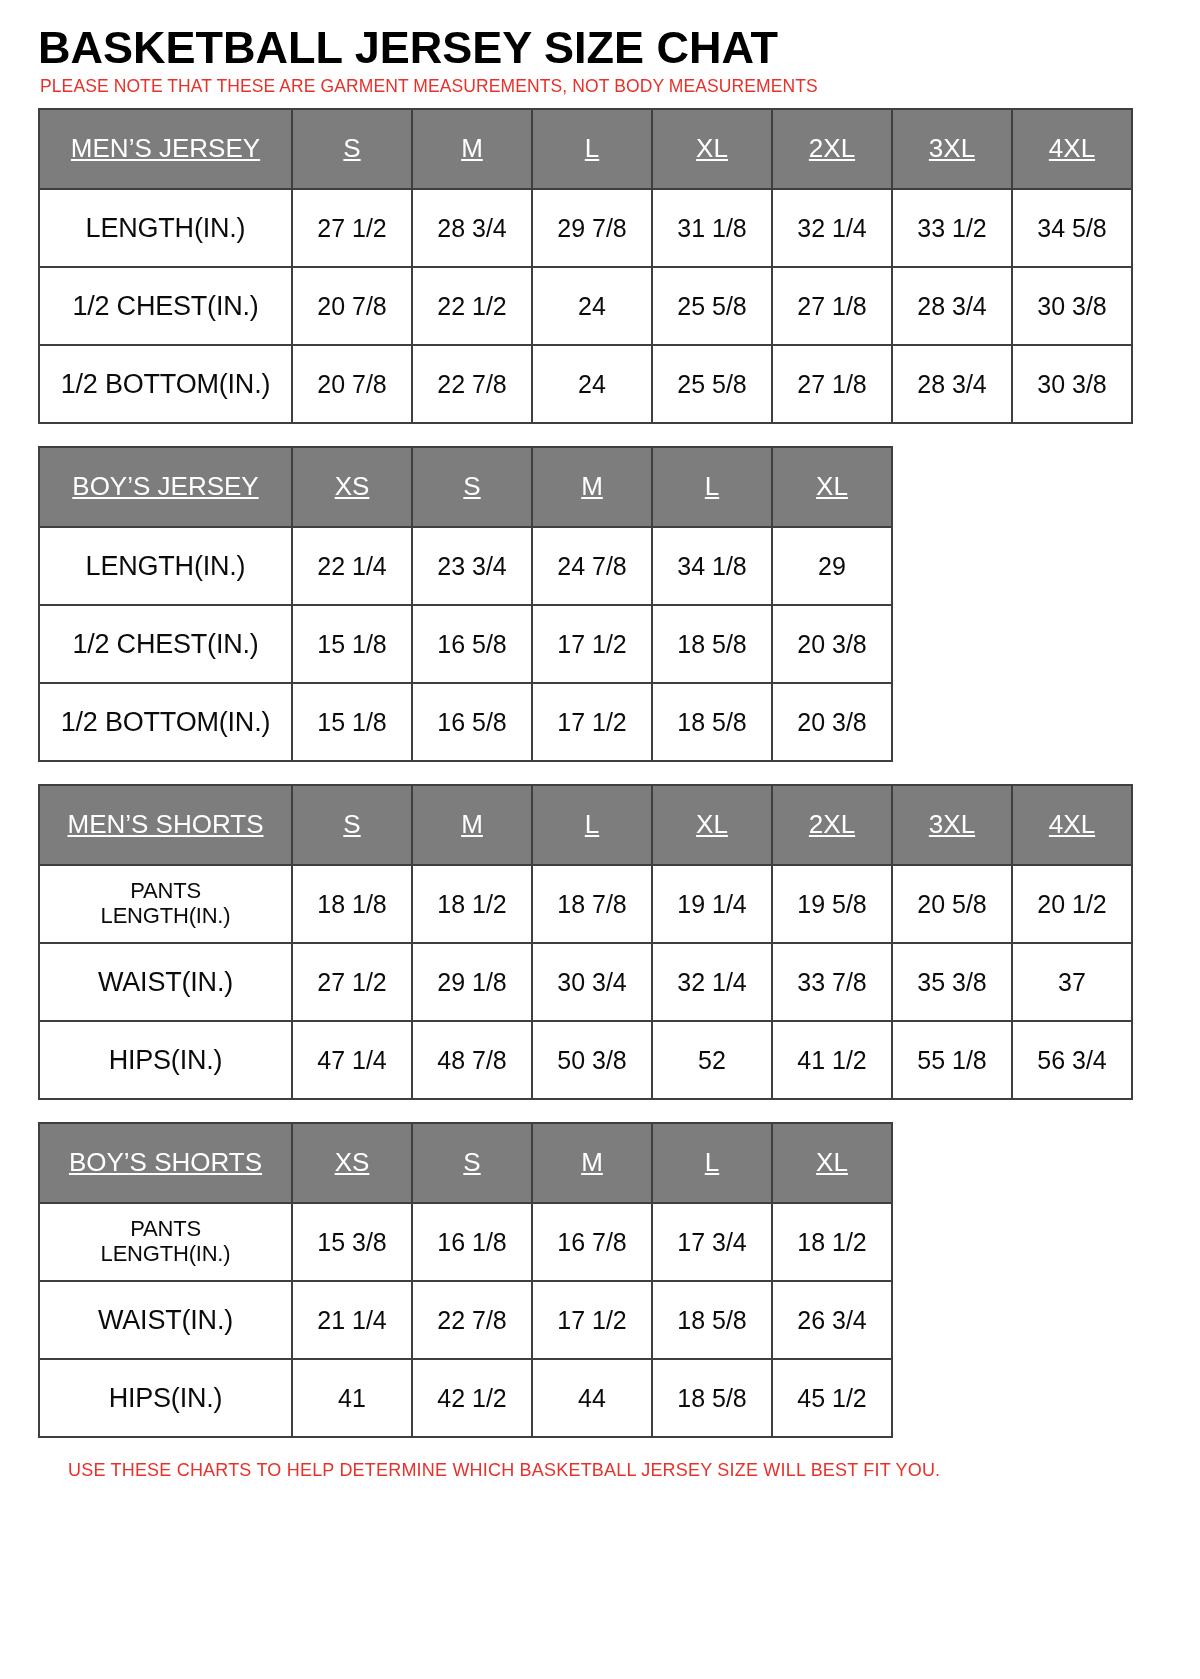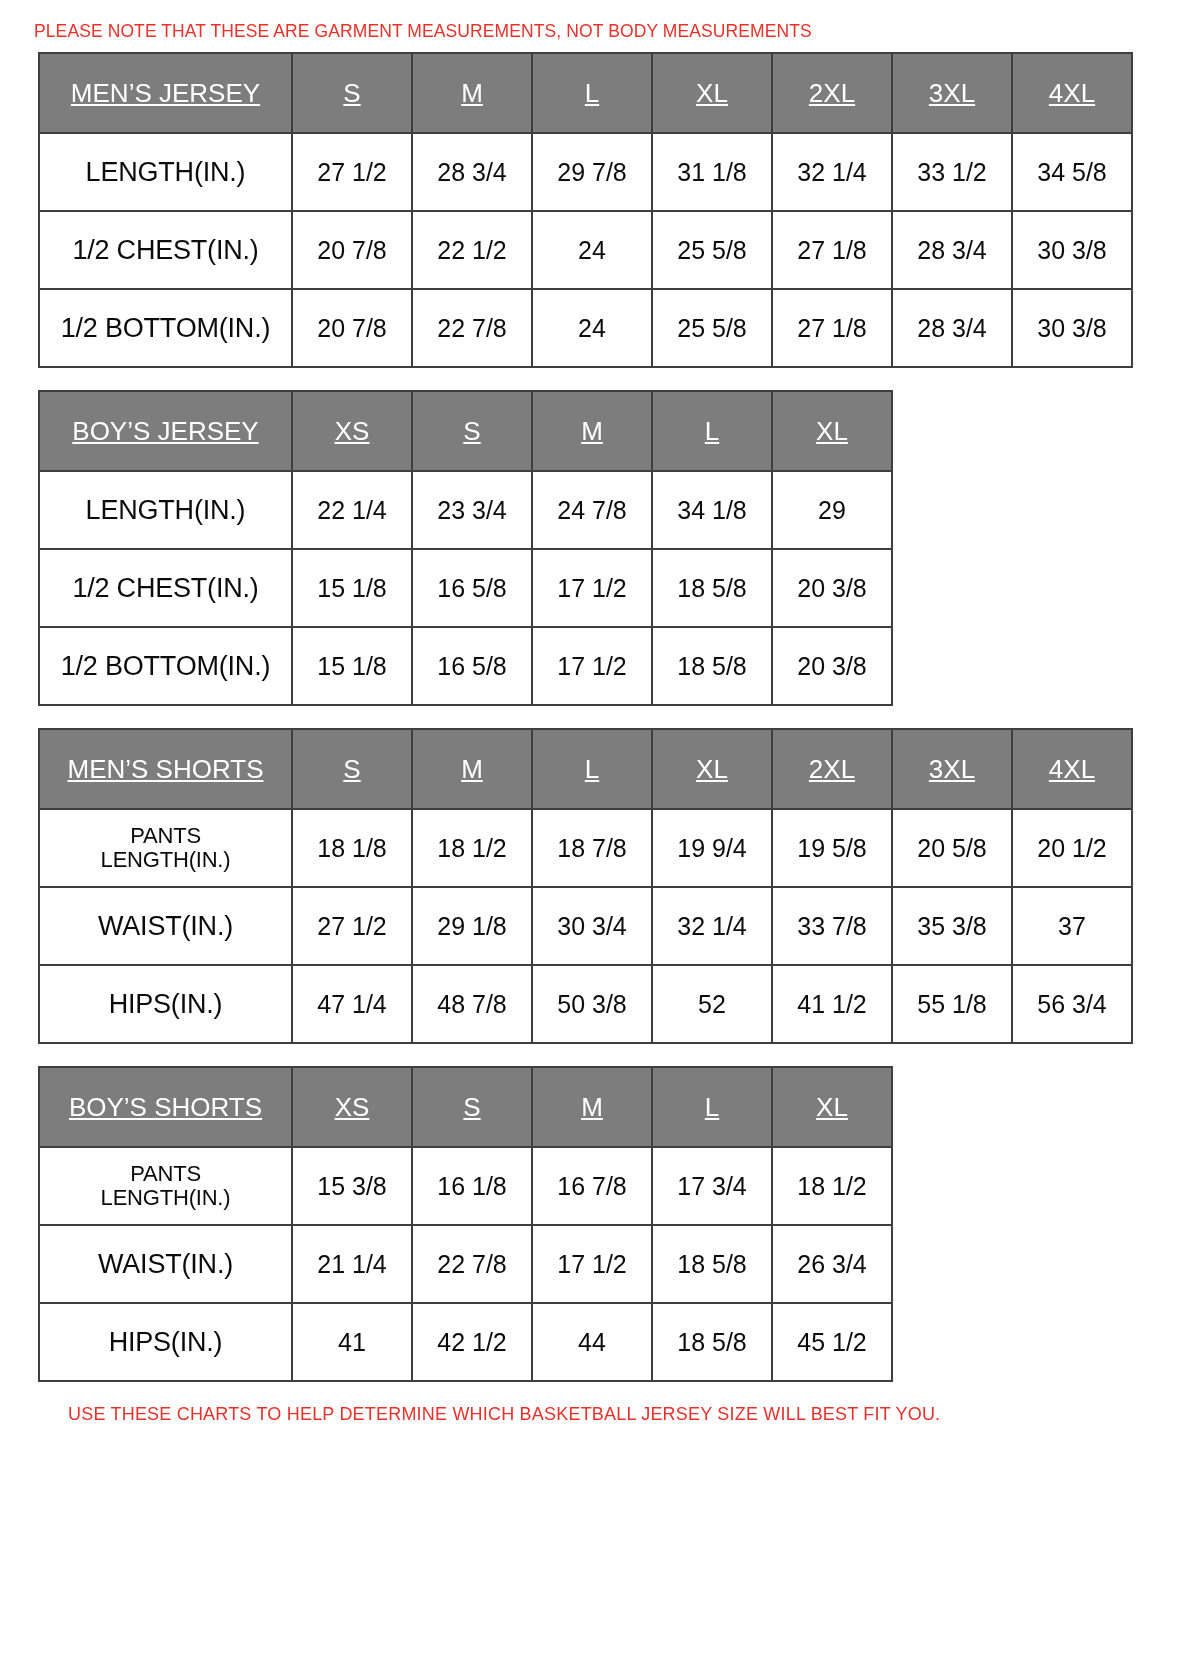--- a/index.html
+++ b/index.html
@@ -27,21 +27,21 @@
     letter-spacing: 0px;
     margin: 6px 0 4px 8px;
     line-height: 1.05;
     white-space: nowrap;
   }
   .note {
     color: #e8312a;
     font-size: 17.5px;
     font-weight: 500;
     line-height: 1.28;
-    margin: 2px 0 10px 4px;
+    margin: 2px 0 10px 10px;
     max-width: 820px;
     letter-spacing: 0.1px;
   }
   table.sizetable {
     border-collapse: collapse;
     table-layout: fixed;
     margin: 0 0 22px 8px;
     background: #ffffff;
   }
   table.sizetable td, table.sizetable th {
@@ -91,20 +91,21 @@
     letter-spacing: 0.2px;
     margin: 12px 0 0 38px;
     white-space: nowrap;
   }
 </style>
 </head>
 <body>
 
 <div class="page">
 
+  <h1 class="title">BASKETBALL JERSEY SIZE CHAT</h1>
 
   <div class="note">PLEASE NOTE THAT THESE ARE GARMENT MEASUREMENTS, NOT BODY MEASUREMENTS</div>
 
   <div id="tables-root">
       <table class="sizetable">
         <thead>
           <tr>
             <th class="cat col-label">MEN’S JERSEY</th>
             <th class="col-size">S</th>
             <th class="col-size">M</th>
@@ -201,21 +202,21 @@
         </thead>
         <tbody>
           <tr>
             <td class="rowlabel col-label two-line">
               <div>PANTS</div>
               <div>LENGTH(IN.)</div>
             </td>
             <td class="col-size">18  1/8</td>
             <td class="col-size">18  1/2</td>
             <td class="col-size">18  7/8</td>
-            <td class="col-size">19  9/4</td>
+            <td class="col-size">19  1/4</td>
             <td class="col-size">19  5/8</td>
             <td class="col-size">20  5/8</td>
             <td class="col-size">20  1/2</td>
           </tr>
           <tr>
             <td class="rowlabel col-label">WAIST(IN.)</td>
             <td class="col-size">27  1/2</td>
             <td class="col-size">29  1/8</td>
             <td class="col-size">30  3/4</td>
             <td class="col-size">32  1/4</td>

